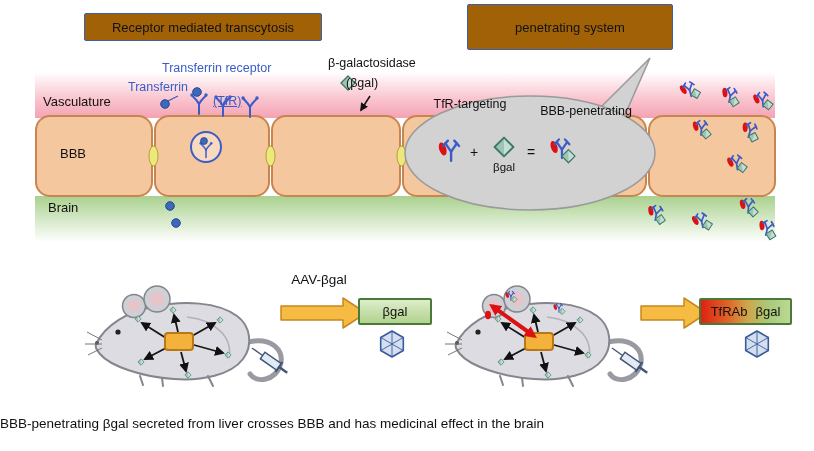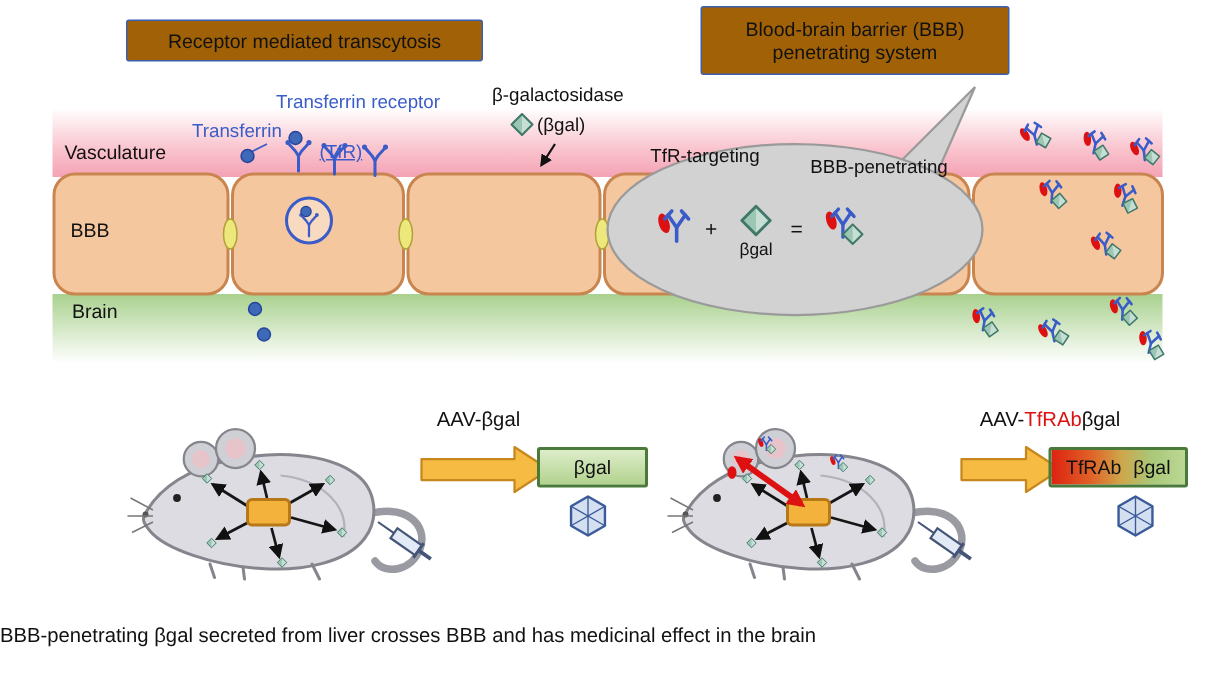--- a/index.html
+++ b/index.html
@@ -195,44 +195,40 @@
     <use href="#syr" transform="translate(612,348) rotate(35)"></use>
 
     <use href="#aav" transform="translate(392,344)"></use>
     <use href="#aav" transform="translate(757,344)"></use>
   </svg>
 
   <div class="hdr-box" style="left:84px; top:13px; width:238px; height:28px;">
     <span>Receptor mediated transcytosis</span>
   </div>
   <div class="hdr-box" style="left:467px; top:4px; width:206px; height:46px;">
-    <span>Blood-brain barrier (BBB)</span>
     <span>penetrating system</span>
   </div>
 
-  <div class="lbl blue" style="left:162px; top:61px; font-size:12.5px;margin-left:22px;">Transferrin receptor</div>
+  <div class="lbl blue" style="left:162px; top:61px; font-size:12.5px;">Transferrin receptor</div>
   <div class="lbl blue" style="left:128px; top:80px; font-size:12.5px;">Transferrin</div>
   <div class="lbl blue" style="left:213px; top:94px; font-size:12.5px;text-decoration:underline;">(TfR)</div>
   <div class="lbl" style="left:328px; top:56px; font-size:12.5px;">β-galactosidase</div>
-  <div class="lbl" style="left:358px; top:76px; font-size:12.5px;">(βgal)</div>
+  <div class="lbl" style="left:346px; top:76px; font-size:12.5px;">(βgal)</div>
 
   <div class="lbl" style="left:43px; top:95px;">Vasculature</div>
-  <div class="lbl" style="left:47px; top:147px;">BBB</div>
+  <div class="lbl" style="left:60px; top:147px;">BBB</div>
   <div class="lbl" style="left:48px; top:201px;">Brain</div>
 
   <div class="lbl ctr" style="left:418px; top:97px; width:104px; font-size:12.5px;">TfR-targeting</div>
   <div class="lbl ctr" style="left:527px; top:104px; width:118px; font-size:12.5px;">BBB-penetrating</div>
   <div class="lbl" style="left:470px; top:144px; font-size:14px;">+</div>
   <div class="lbl" style="left:527px; top:144px; font-size:14px;">=</div>
   <div class="lbl ctr" style="left:486px; top:161px; width:36px; font-size:11.5px;">βgal</div>
 
   <div class="lbl ctr" style="left:277px; top:272px; width:84px; font-size:13.5px;">AAV-βgal</div>
-  <div class="lbl ctr" style="left:618px; top:272px; width:164px; font-size:13.5px;">
-    <span>AAV-</span><span class="red-text">TfRAb</span><span>βgal</span>
-  </div>
 
   <div class="construct green-box" style="left:358px; top:298px; width:74px; height:27px;">
     <span>βgal</span>
   </div>
   <div class="construct redgreen-box" style="left:699px; top:298px; width:93px; height:27px;">
     <span>TfRAb</span>
     <span>βgal</span>
   </div>
 
   <div class="caption" style="left:0; top:416px;">BBB-penetrating βgal secreted from liver crosses BBB and has medicinal effect in the brain</div>

